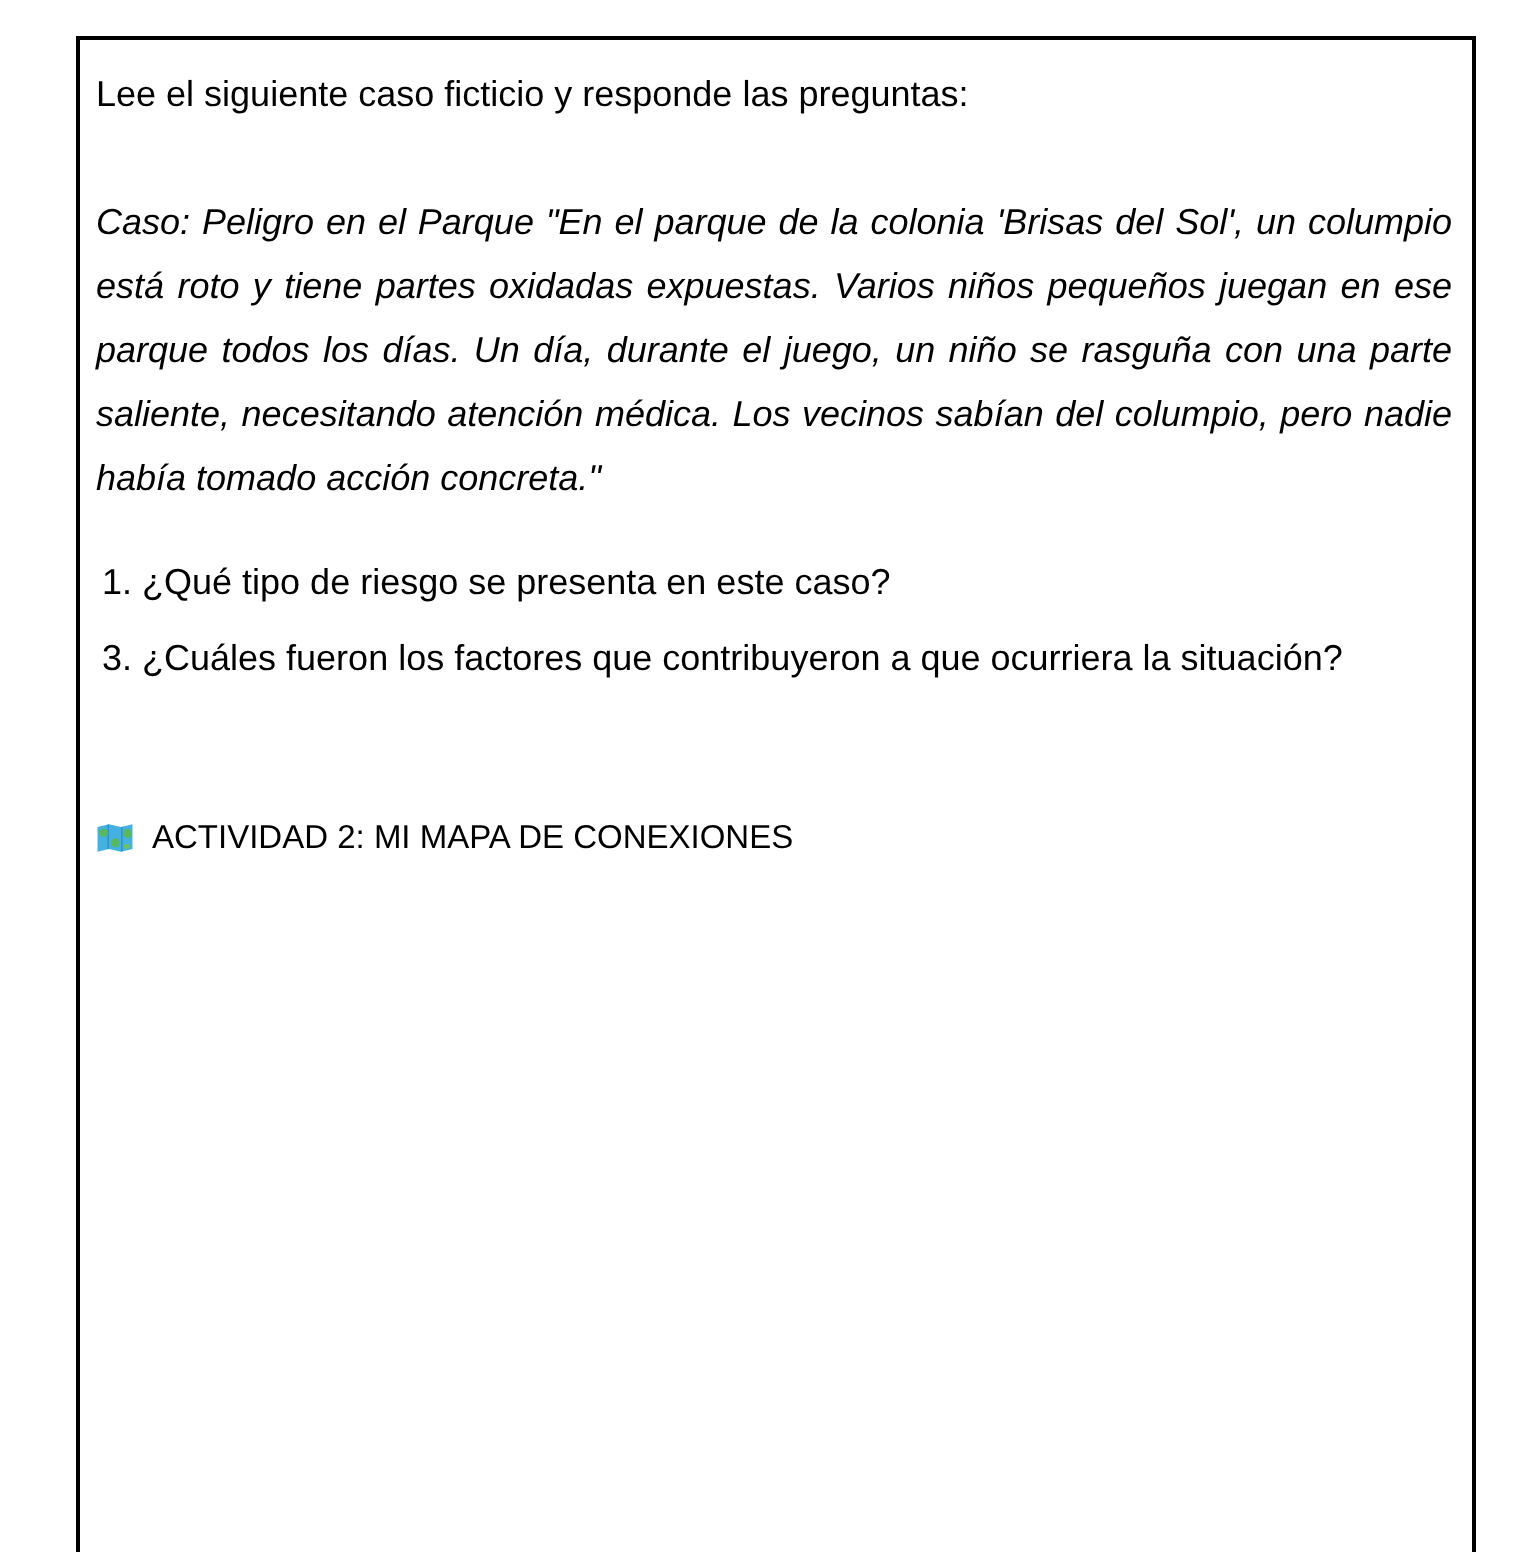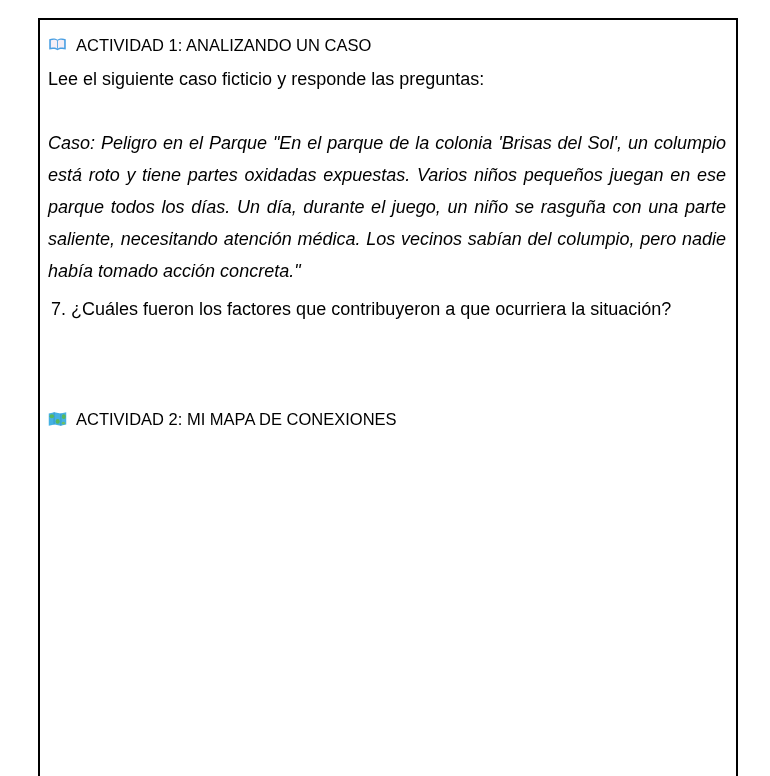--- a/index.html
+++ b/index.html
@@ -47,45 +47,36 @@
   .activity-title .icon svg {
     display: block;
   }
   .justify { text-align: justify; }
   .intro1   { margin-top: 2px  !important; }
   .case     { margin-top: 32px !important; font-style: italic; }
   .q1       { margin-top: 20px !important; }
   .q2       { margin-top: 6px  !important; }
   .q3       { margin-top: 36px !important; }
   .q4       { margin-top: 46px !important; }
-  .t2       { margin-top: 78px; }
+  .t2       { margin-top: 58px; }
   .intro2   { margin-top: 14px !important; }
   .question { text-indent: 3px; }
 </style>
 </head>
 <body>
 
 <div class="doc-box">
 
-  <div class="activity-title">
-    <span class="icon">
-      <svg width="19" height="16" viewBox="0 0 20 16">
-        <path d="M10 2.6 C8 0.9, 4.4 0.7, 1.3 1.9 L1.3 12.8 C4.4 11.7, 8 11.9, 10 13.6 C12 11.9, 15.6 11.7, 18.7 12.8 L18.7 1.9 C15.6 0.7, 12 0.9, 10 2.6 Z" fill="#4a9fe3"></path>
-        <path d="M10 3.8 C8.4 2.4, 5.6 2.2, 3 3.1 L3 11 C5.6 10.3, 8.4 10.5, 10 11.9 C11.6 10.5, 14.4 10.3, 17 11 L17 3.1 C14.4 2.2, 11.6 2.4, 10 3.8 Z" fill="#f4eef6"></path>
-        <line x1="10" y1="3.8" x2="10" y2="11.9" stroke="#4a9fe3" stroke-width="0.9"></line>
-      </svg>
-    </span>
-    <span>ACTIVIDAD 1: ANALIZANDO UN CASO</span>
-  </div>
 
   <p class="intro1">Lee el siguiente caso ficticio y responde las preguntas:</p>
 
   <p class="case justify">Caso: Peligro en el Parque "En el parque de la colonia 'Brisas del Sol', un columpio está roto y tiene partes oxidadas expuestas. Varios niños pequeños juegan en ese parque todos los días. Un día, durante el juego, un niño se rasguña con una parte saliente, necesitando atención médica. Los vecinos sabían del columpio, pero nadie había tomado acción concreta."</p>
 
-  <p class="question q2">7. ¿Cuáles fueron los factores que contribuyeron a que ocurriera la situación?</p>
+  <p class="question q1">1. ¿Qué tipo de riesgo se presenta en este caso?</p>
+  <p class="question q2">3. ¿Cuáles fueron los factores que contribuyeron a que ocurriera la situación?</p>
 
   <div class="activity-title t2">
     <span class="icon">
       <svg width="19" height="16" viewBox="0 0 20 16">
         <path d="M0.8 2.2 L6.8 0.8 L13.2 2.2 L19.2 0.8 L19.2 13.8 L13.2 15.2 L6.8 13.8 L0.8 15.2 Z" fill="#45b1e3"></path>
         <path d="M6.8 0.8 L6.8 13.8 L6 13.98 L6 0.98 Z" fill="#2f93c4"></path>
         <path d="M13.2 2.2 L13.2 15.2 L14 15.02 L14 2.02 Z" fill="#2f93c4"></path>
         <ellipse cx="4" cy="5.2" rx="2.4" ry="2.1" fill="#58b85c"></ellipse>
         <ellipse cx="10.2" cy="10.5" rx="2.2" ry="2.4" fill="#58b85c"></ellipse>
         <ellipse cx="16.6" cy="5.6" rx="2.1" ry="2.5" fill="#58b85c"></ellipse>

